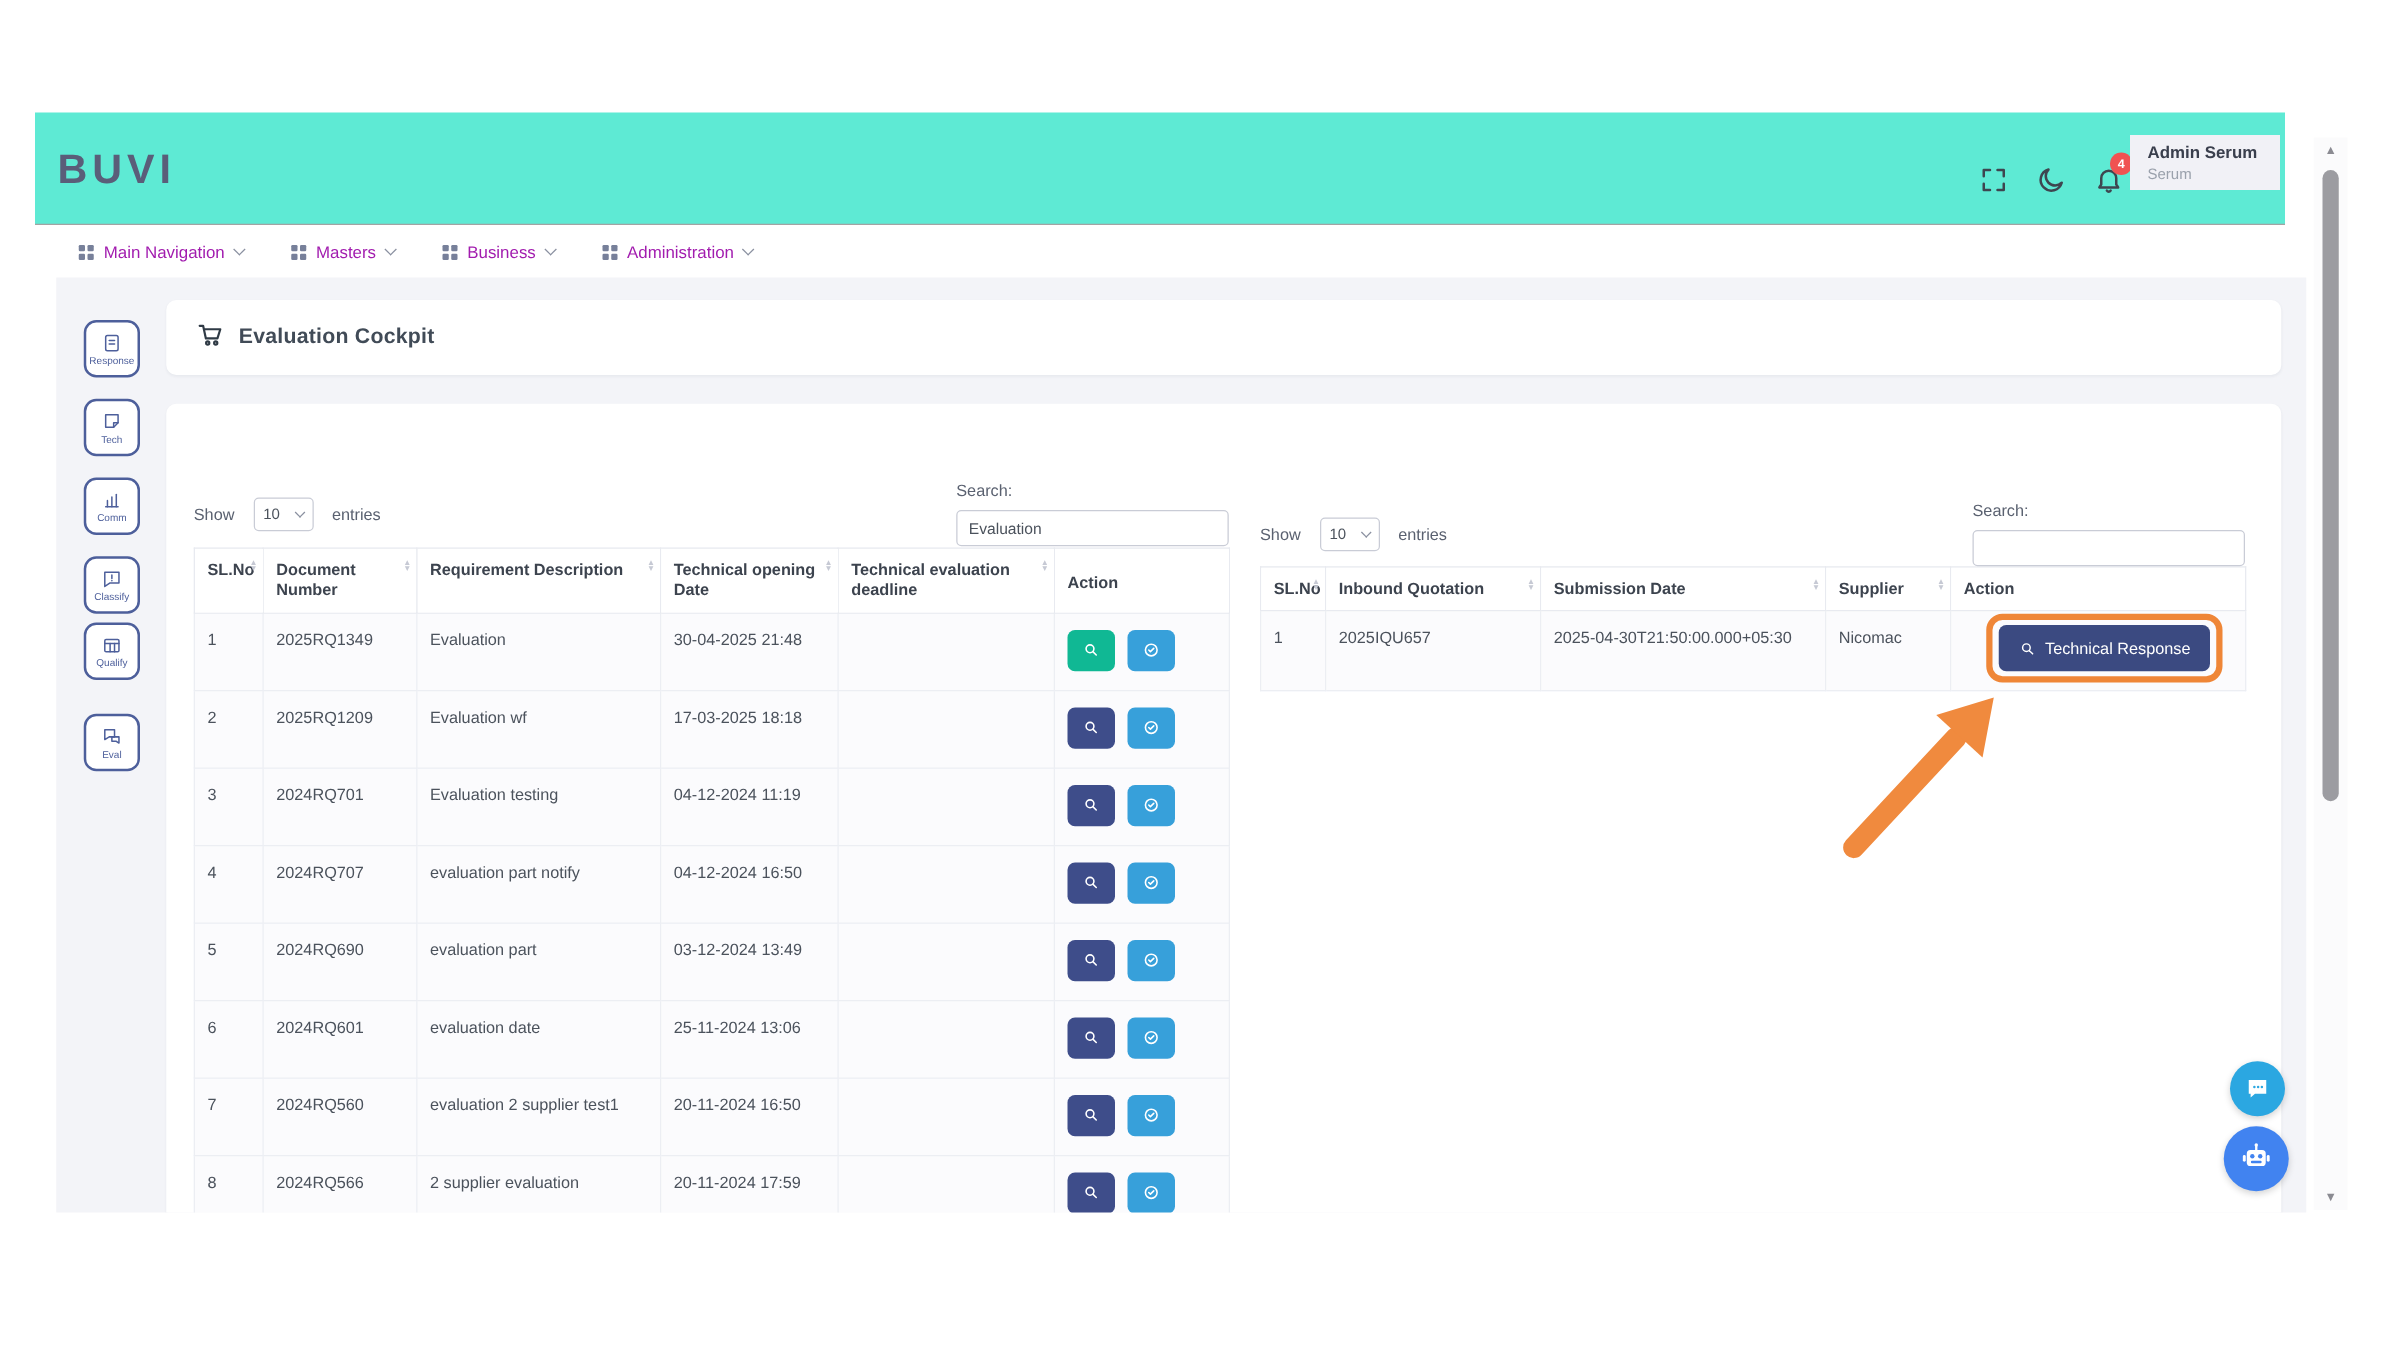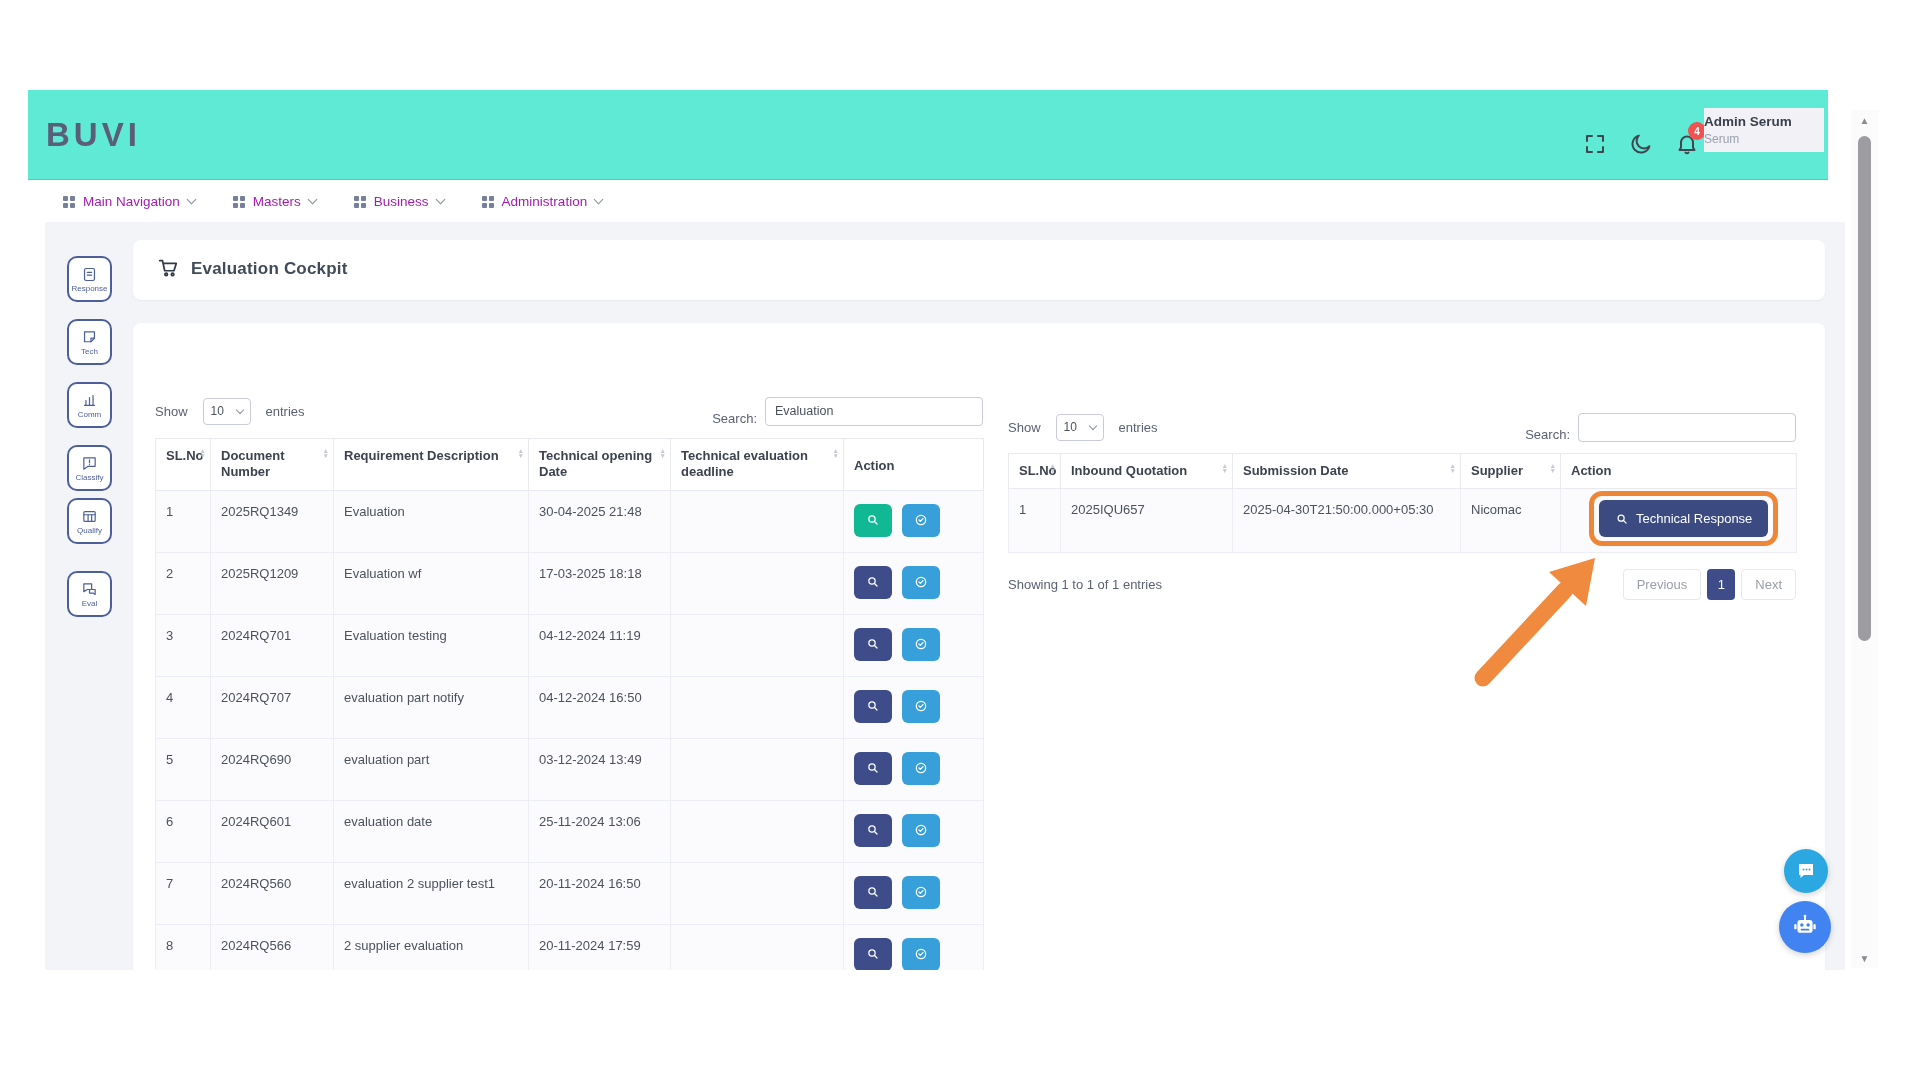--- a/index.html
+++ b/index.html
@@ -10,21 +10,21 @@
   .header { position:absolute; left:28px; top:90px; width:1800px; height:90px; background:#5eead4; border-bottom:1px solid #a3a3a3; }
   .logo { position:absolute; left:18px; top:26px; font-size:33px; font-weight:700; letter-spacing:4px; color:#5a5e79; }
   .hicon { position:absolute; top:42px; width:24px; height:24px; cursor:pointer; }
   .hicon svg { width:24px; height:24px; stroke:#3e4650; fill:none; stroke-width:2; stroke-linecap:round; stroke-linejoin:round; }
   .ic-fullscreen { left:1555px; }
   .ic-moon { left:1601px; }
   .ic-bell { left:1647px; }
   .badge { position:absolute; left:1660px; top:32px; min-width:18px; height:18px; border-radius:9px; background:#f05252; color:#fff;
            font-size:10px; font-weight:700; display:flex; align-items:center; justify-content:center; padding:0 4px; }
   .adminblock { position:absolute; right:4px; top:18px; width:120px; height:44px; background:#f1f1f6; display:flex; flex-direction:column;
-                justify-content:center; padding-left:0; cursor:pointer; }
+                justify-content:center; padding-left:14px; cursor:pointer; }
   .adminblock .name { font-size:13.5px; font-weight:700; color:#3a3f4d; }
   .adminblock .role { font-size:12px; color:#9aa1ac; margin-top:3px; }
 
   
   .navbar { position:absolute; left:45px; top:181px; width:1800px; height:41px; background:#fff; display:flex; align-items:center; padding-left:18px; gap:38px; }
   .navitem { display:flex; align-items:center; gap:8px; cursor:pointer; }
   .navitem .gridic { display:grid; grid-template-columns:5px 5px; grid-template-rows:5px 5px; gap:2px; }
   .navitem .gridic i { background:#77809a; border-radius:1px; }
   .navitem .lbl { font-size:13.5px; color:#a21caf; }
   .chev { width:7px; height:7px; border-right:1.6px solid #8a90a0; border-bottom:1.6px solid #8a90a0; transform:rotate(45deg); margin-top:-4px; }
@@ -44,21 +44,21 @@
   .card2 { left:88px; top:101px; width:1692px; height:900px; }
   .card-head { display:flex; align-items:flex-end; gap:12px; padding:20px 0 0 24px; }
   .card-head svg { width:22px; height:22px; stroke:#2f3a45; fill:none; stroke-width:1.9; stroke-linecap:round; stroke-linejoin:round; }
   .card-title { font-size:17px; font-weight:700; color:#414b57; letter-spacing:.2px; }
 
   
   .panel-left  { position:absolute; left:22px;  top:68px; width:828px; }
   .panel-right { position:absolute; left:875px; top:84px; width:788px; }
   .controls { height:40px; display:flex; align-items:center; justify-content:space-between; }
   .ctl-left { display:flex; align-items:center; gap:15px; font-size:13px; color:#5a6170; }
-  .ctl-right { display:flex; align-items:flex-end; gap:8px; font-size:13px; color:#5a6170; }
+  .ctl-right { display:flex; align-items:flex-start; gap:8px; font-size:13px; color:#5a6170;flex-direction:column; }
   .pagesize { width:48px; height:27px; border:1px solid #c9ccd6; border-radius:4px; display:flex; align-items:center;
               justify-content:space-between; padding:0 7px; font-size:12px; color:#4b525c; cursor:pointer; background:#fff; }
   .pagesize .chev { margin-top:-2px; width:6px; height:6px; }
   .searchbox { width:218px; height:29px; border:1px solid #c9ccd6; border-radius:4px; padding:0 9px; font-size:12.5px; color:#4b525c;
                font-family:"Liberation Sans",sans-serif; background:#fff; outline:none; }
 
   table.dt { border-collapse:collapse; table-layout:fixed; margin-top:7px; width:100%; background:#fcfcfd; }
   table.dt th { background:#fff; font-size:13px; font-weight:700; color:#3c434e; text-align:left; vertical-align:top;
                 padding:9px 14px 9px 10px; border:1px solid #e8eaf0; position:relative; line-height:1.25; cursor:pointer; }
   table.dt td { font-size:13px; color:#4b525c; vertical-align:top; padding:13px 10px; border:1px solid #eceef3; background:#fbfbfd; }
@@ -473,28 +473,20 @@
                       <svg viewBox="0 0 24 24">
                         <circle cx="10.5" cy="10.5" r="5.2"></circle>
                         <line x1="14.6" y1="14.6" x2="19" y2="19"></line>
                       </svg>
                       <span>Technical Response</span>
                     </button></span></td>
               </tr>
             </tbody>
         </table>
 
-        <div class="tfoot-row">
-          <span class="showing">Showing 1 to 1 of 1 entries</span>
-          <div class="pager">
-            <button class="page-btn">Previous</button>
-            <span class="page-num">1</span>
-            <button class="page-btn">Next</button>
-          </div>
-        </div>
       </div>
     </div>
 
   </div>
 
   <svg class="arrow-svg" viewBox="0 0 175 165">
     <line x1="38" y1="140" x2="120" y2="52" stroke="#f08a3e" stroke-width="17" stroke-linecap="round"></line>
     <polygon points="150,20 141,68 104,34" fill="#f08a3e"></polygon>
   </svg>
 

